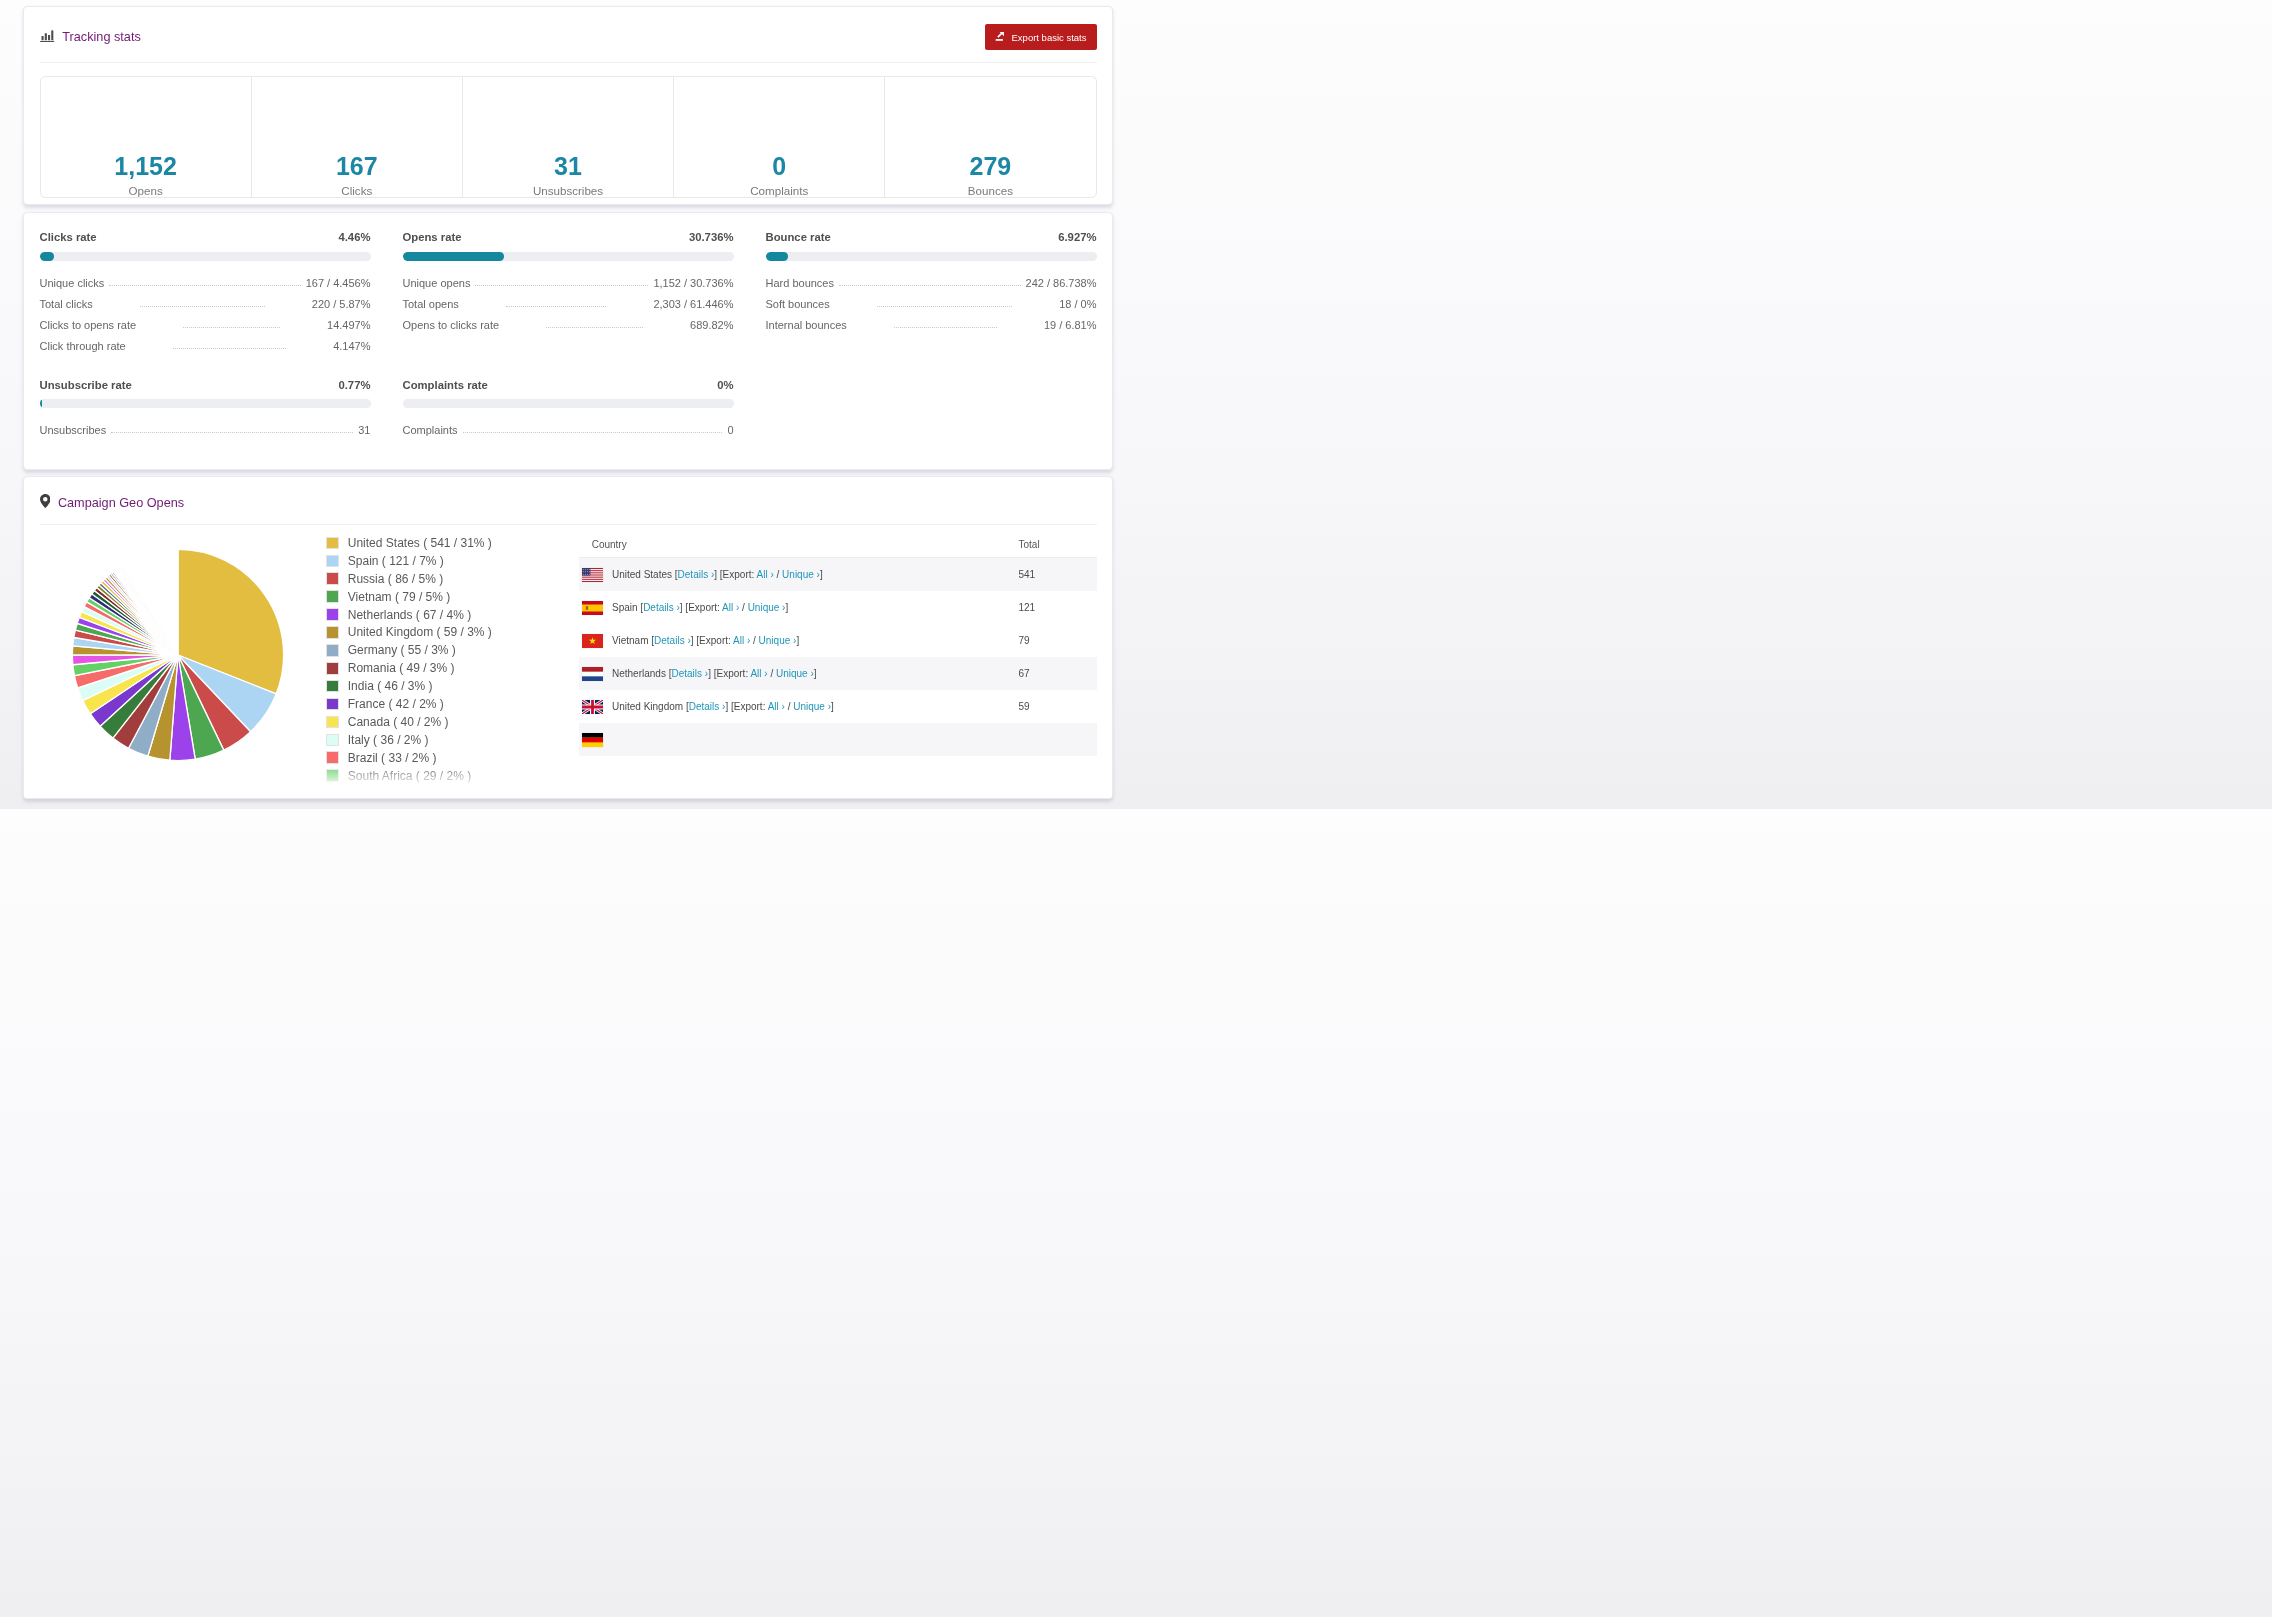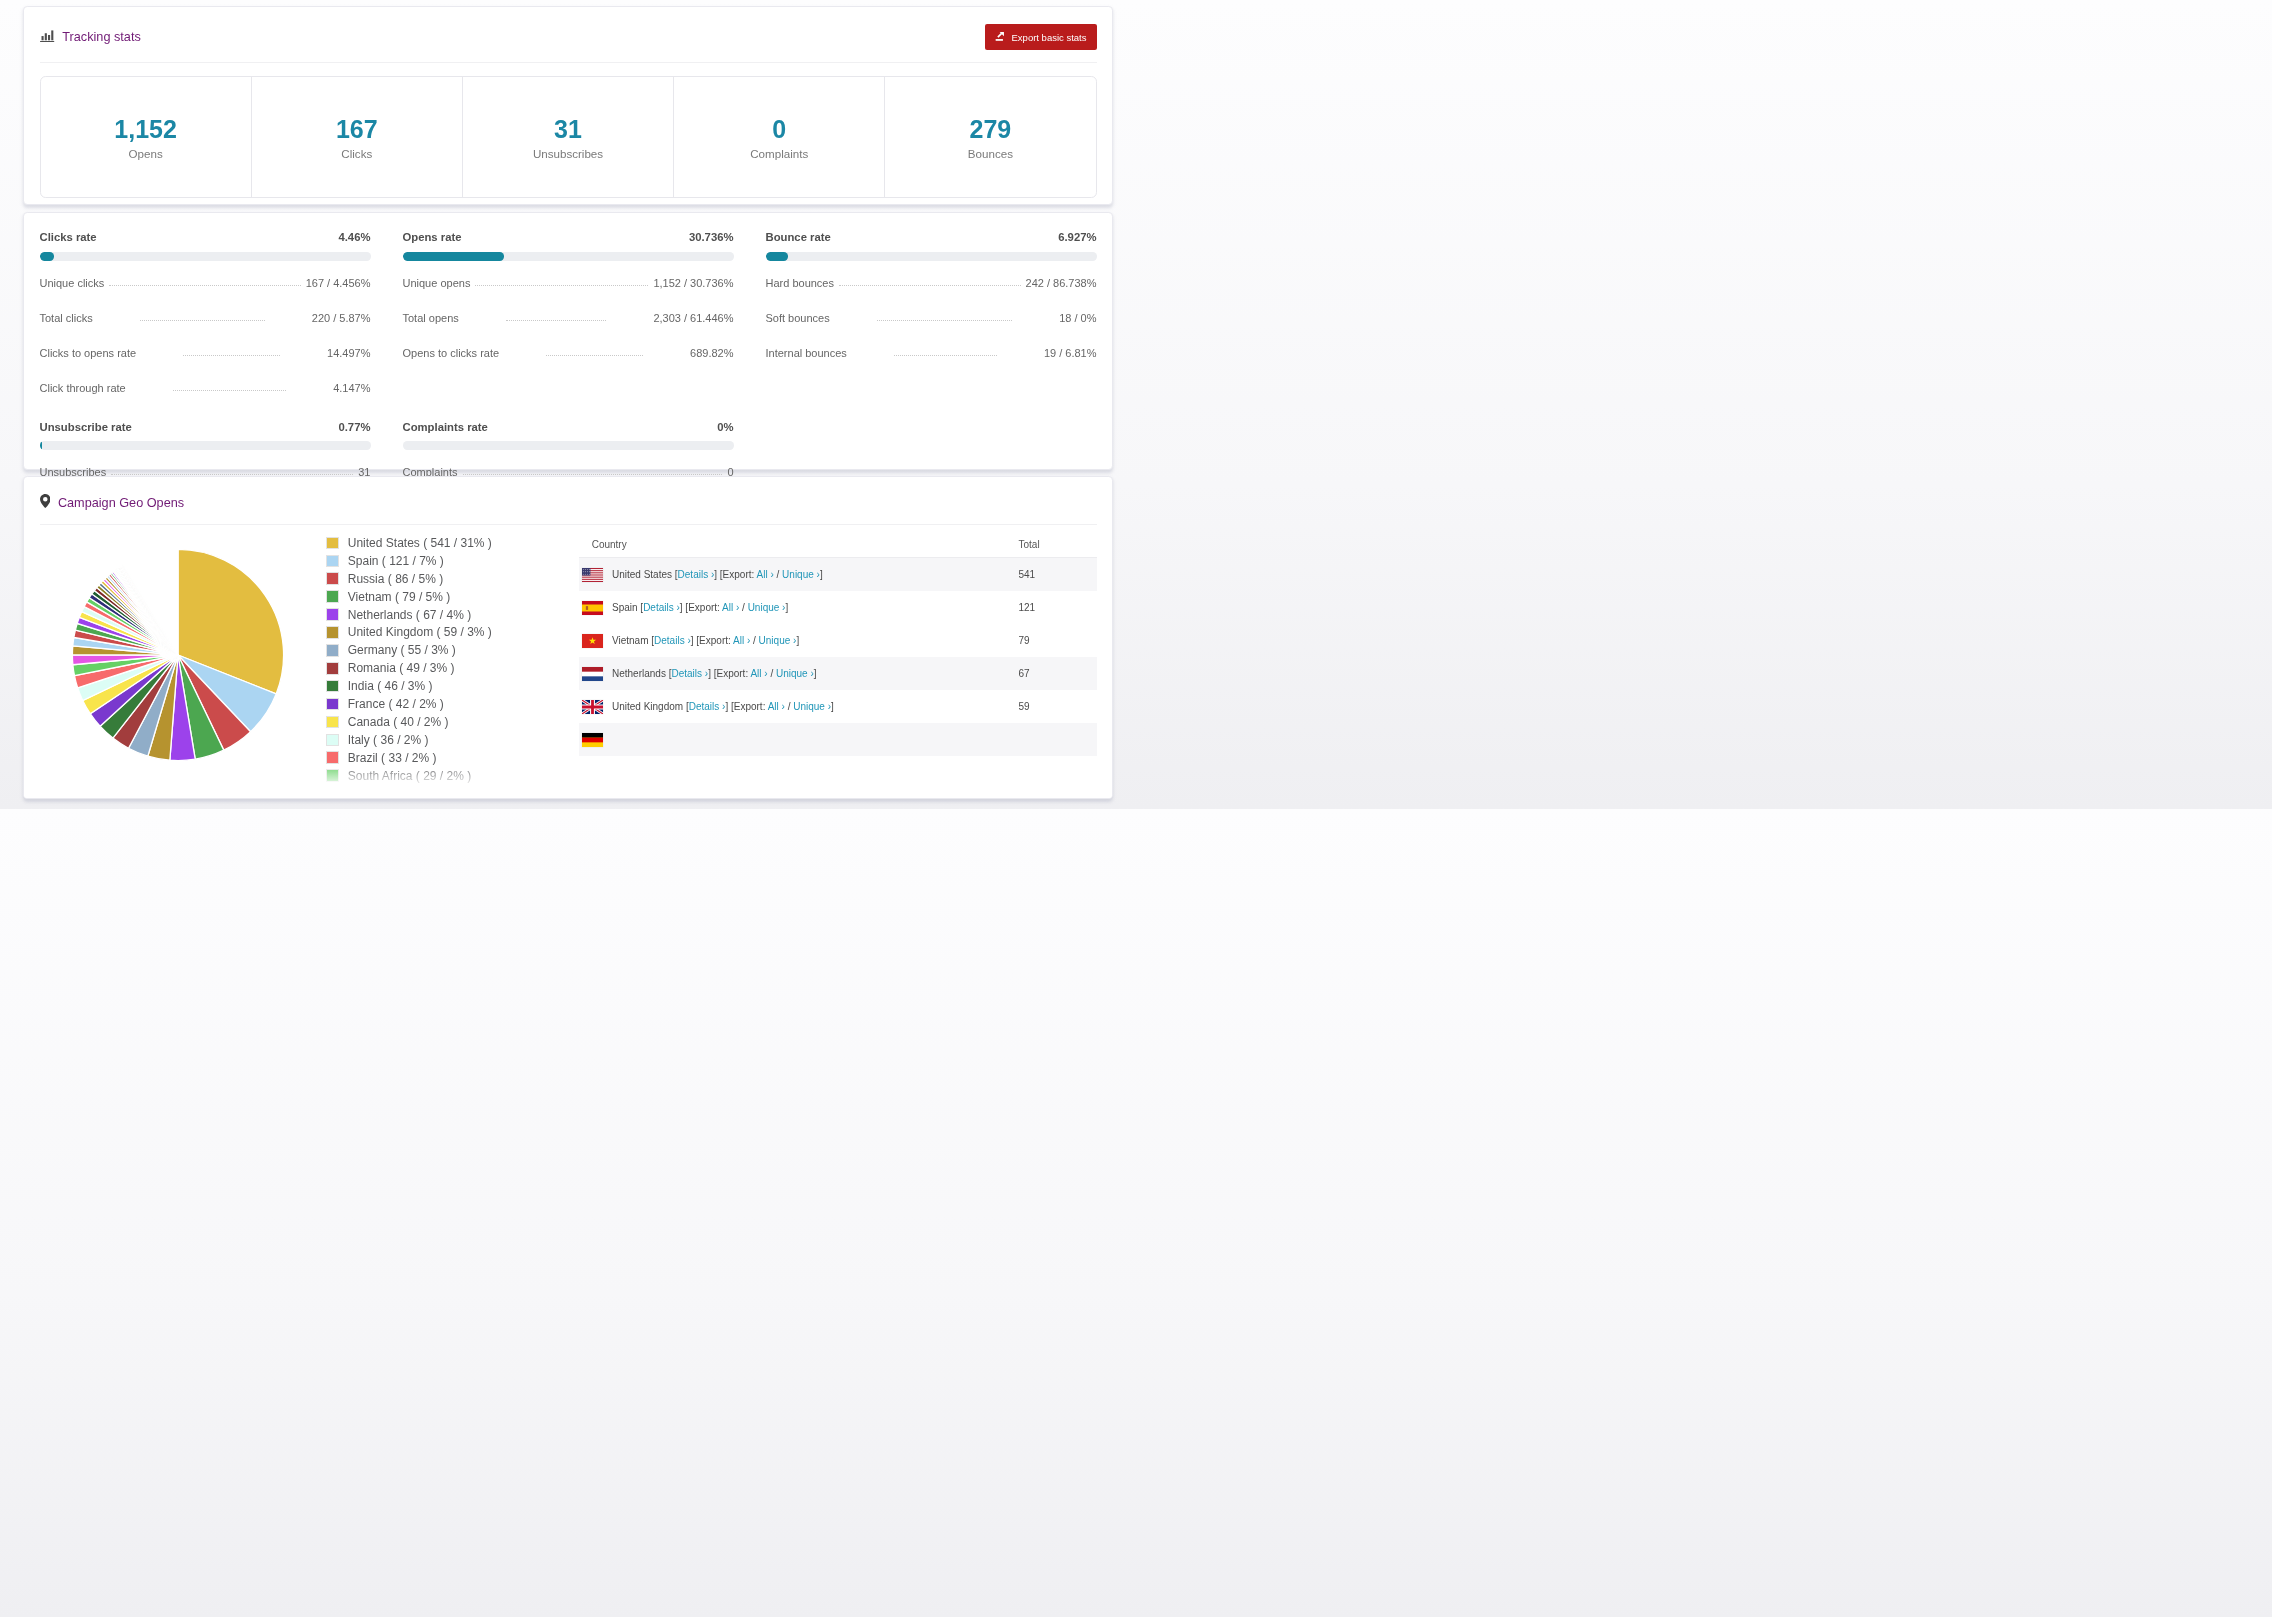--- a/index.html
+++ b/index.html
@@ -26,32 +26,32 @@
   .export-btn{
     background:#b91c1c;color:#fff;border:none;border-radius:2.1px;
     font-family:inherit;font-size:9.5px;padding:6.4px 10px;
     display:flex;align-items:center;gap:5.6px;cursor:pointer;
   }
 
   .stats-row{
     margin:12.7px 15.5px;border:0.7px solid #e7e7ec;border-radius:5.6px;
     display:flex;height:120px;overflow:hidden;background:#fff;
   }
-  .stat-cell{flex:1;display:flex;flex-direction:column;justify-content:center;align-items:center;border-right:0.7px solid #e7e7ec;}
+  .stat-cell{flex:1;display:flex;flex-direction:column;justify-content:flex-end;align-items:center;border-right:0.7px solid #e7e7ec;}
   .stat-cell:last-child{border-right:none;}
   .stat-value{font-size:25px;font-weight:700;color:#1B87A5;}
   .stat-label{font-size:11.6px;color:#7a7a7a;margin-top:2.8px;}
 
   .rates-grid{display:grid;grid-template-columns:1fr 1fr 1fr;column-gap:32px;row-gap:27px;padding:18.4px 15.5px;}
   .rate-head{display:flex;justify-content:space-between;align-items:baseline;font-size:11.3px;font-weight:700;color:#4f4f4f;}
   .progress{margin-top:8.5px;height:9.2px;background:#ECEEF1;border-radius:4.2px;overflow:hidden;}
   .progress-fill{height:100%;background:#15879E;border-radius:4.2px;}
   .rate-rows{margin-top:15.5px;}
   .rate-row{display:flex;align-items:flex-end;font-size:11px;color:#666;}
-  .rate-row + .rate-row{margin-top:23px;gap:42px;}
+  .rate-row + .rate-row{margin-top:9px;gap:42px;}
   .leader{flex:1;margin:0 5px 2.8px;border-bottom:1.4px dotted #c9c9c9;}
 
   .pie-wrap{position:absolute;left:44px;top:68px;width:220px;height:220px;}
   .legend{position:absolute;left:302px;top:59px;display:flex;flex-direction:column;gap:3.9px;}
   .legend-item{display:flex;align-items:center;gap:9.2px;font-size:12px;color:#58595b;cursor:pointer;}
   .swatch{width:10.6px;height:10.6px;border:1.4px solid #e2e2e2;flex:none;}
 
   .geo-table{position:absolute;left:555px;right:15.5px;top:55px;font-size:10px;color:#4a4a4a;}
   .thead{display:flex;align-items:center;height:25.4px;padding-left:12.7px;color:#555;border-bottom:0.7px solid #ececef;}
   .th-country{flex:1;}

